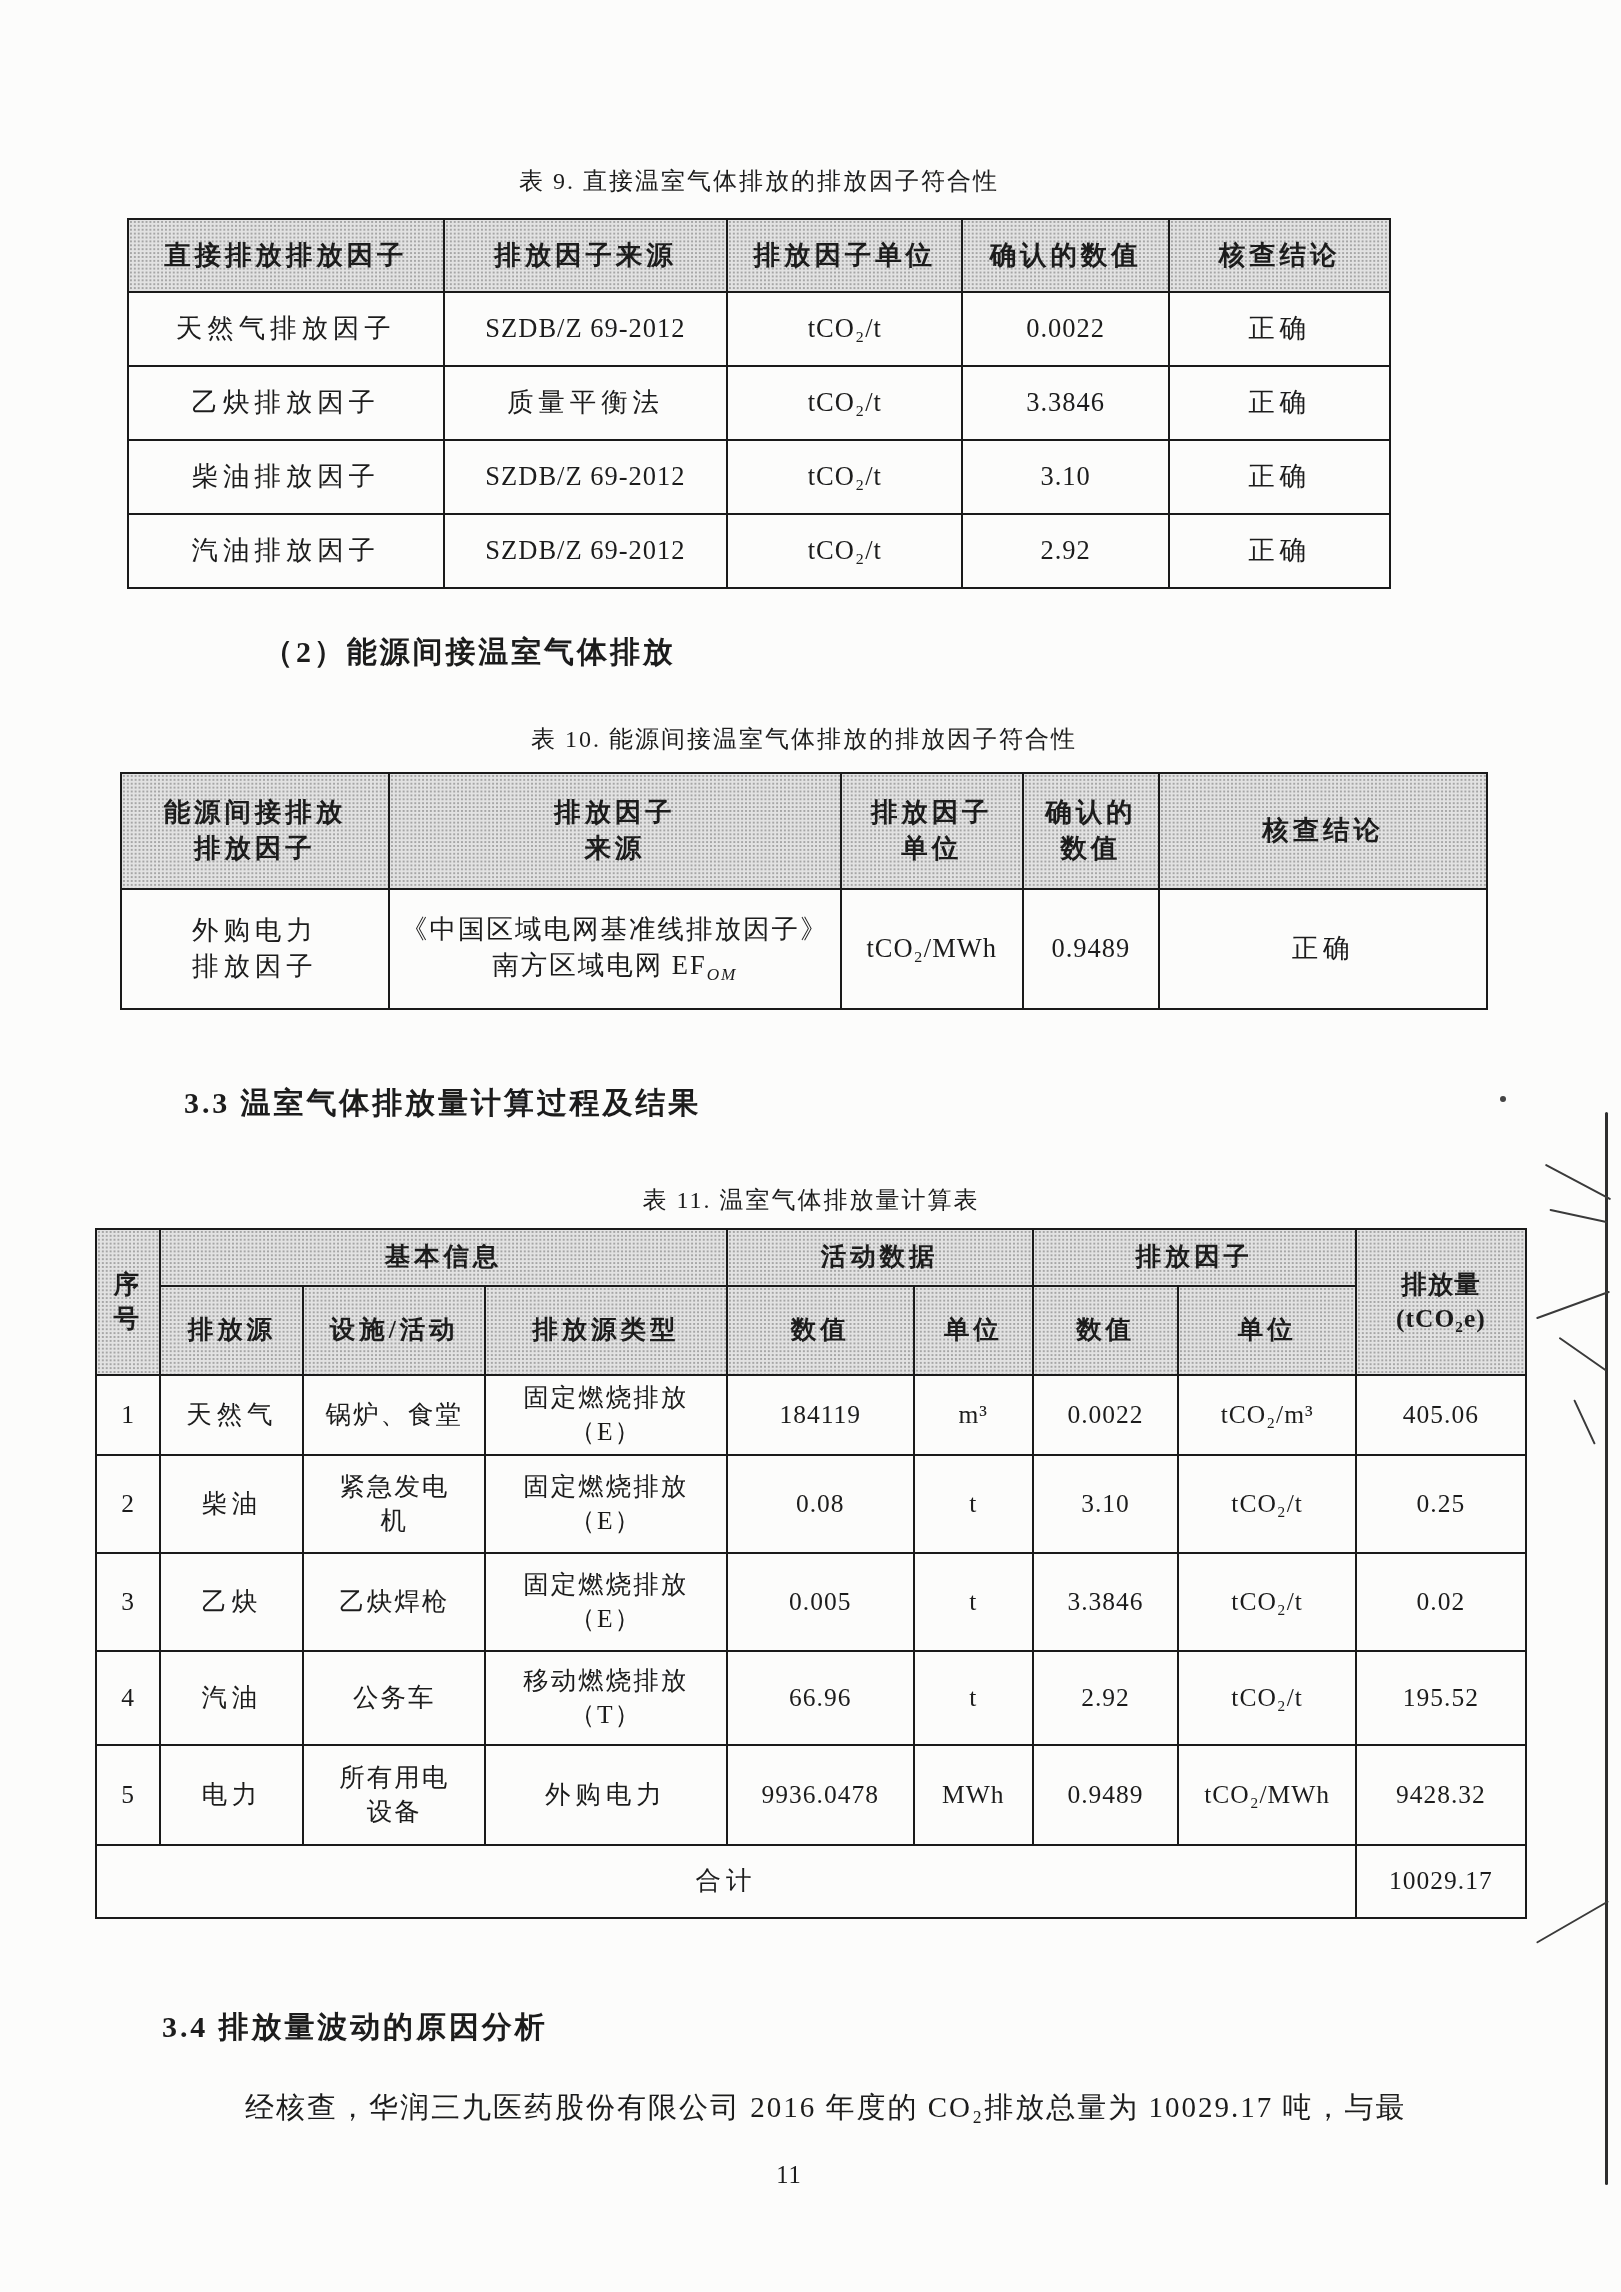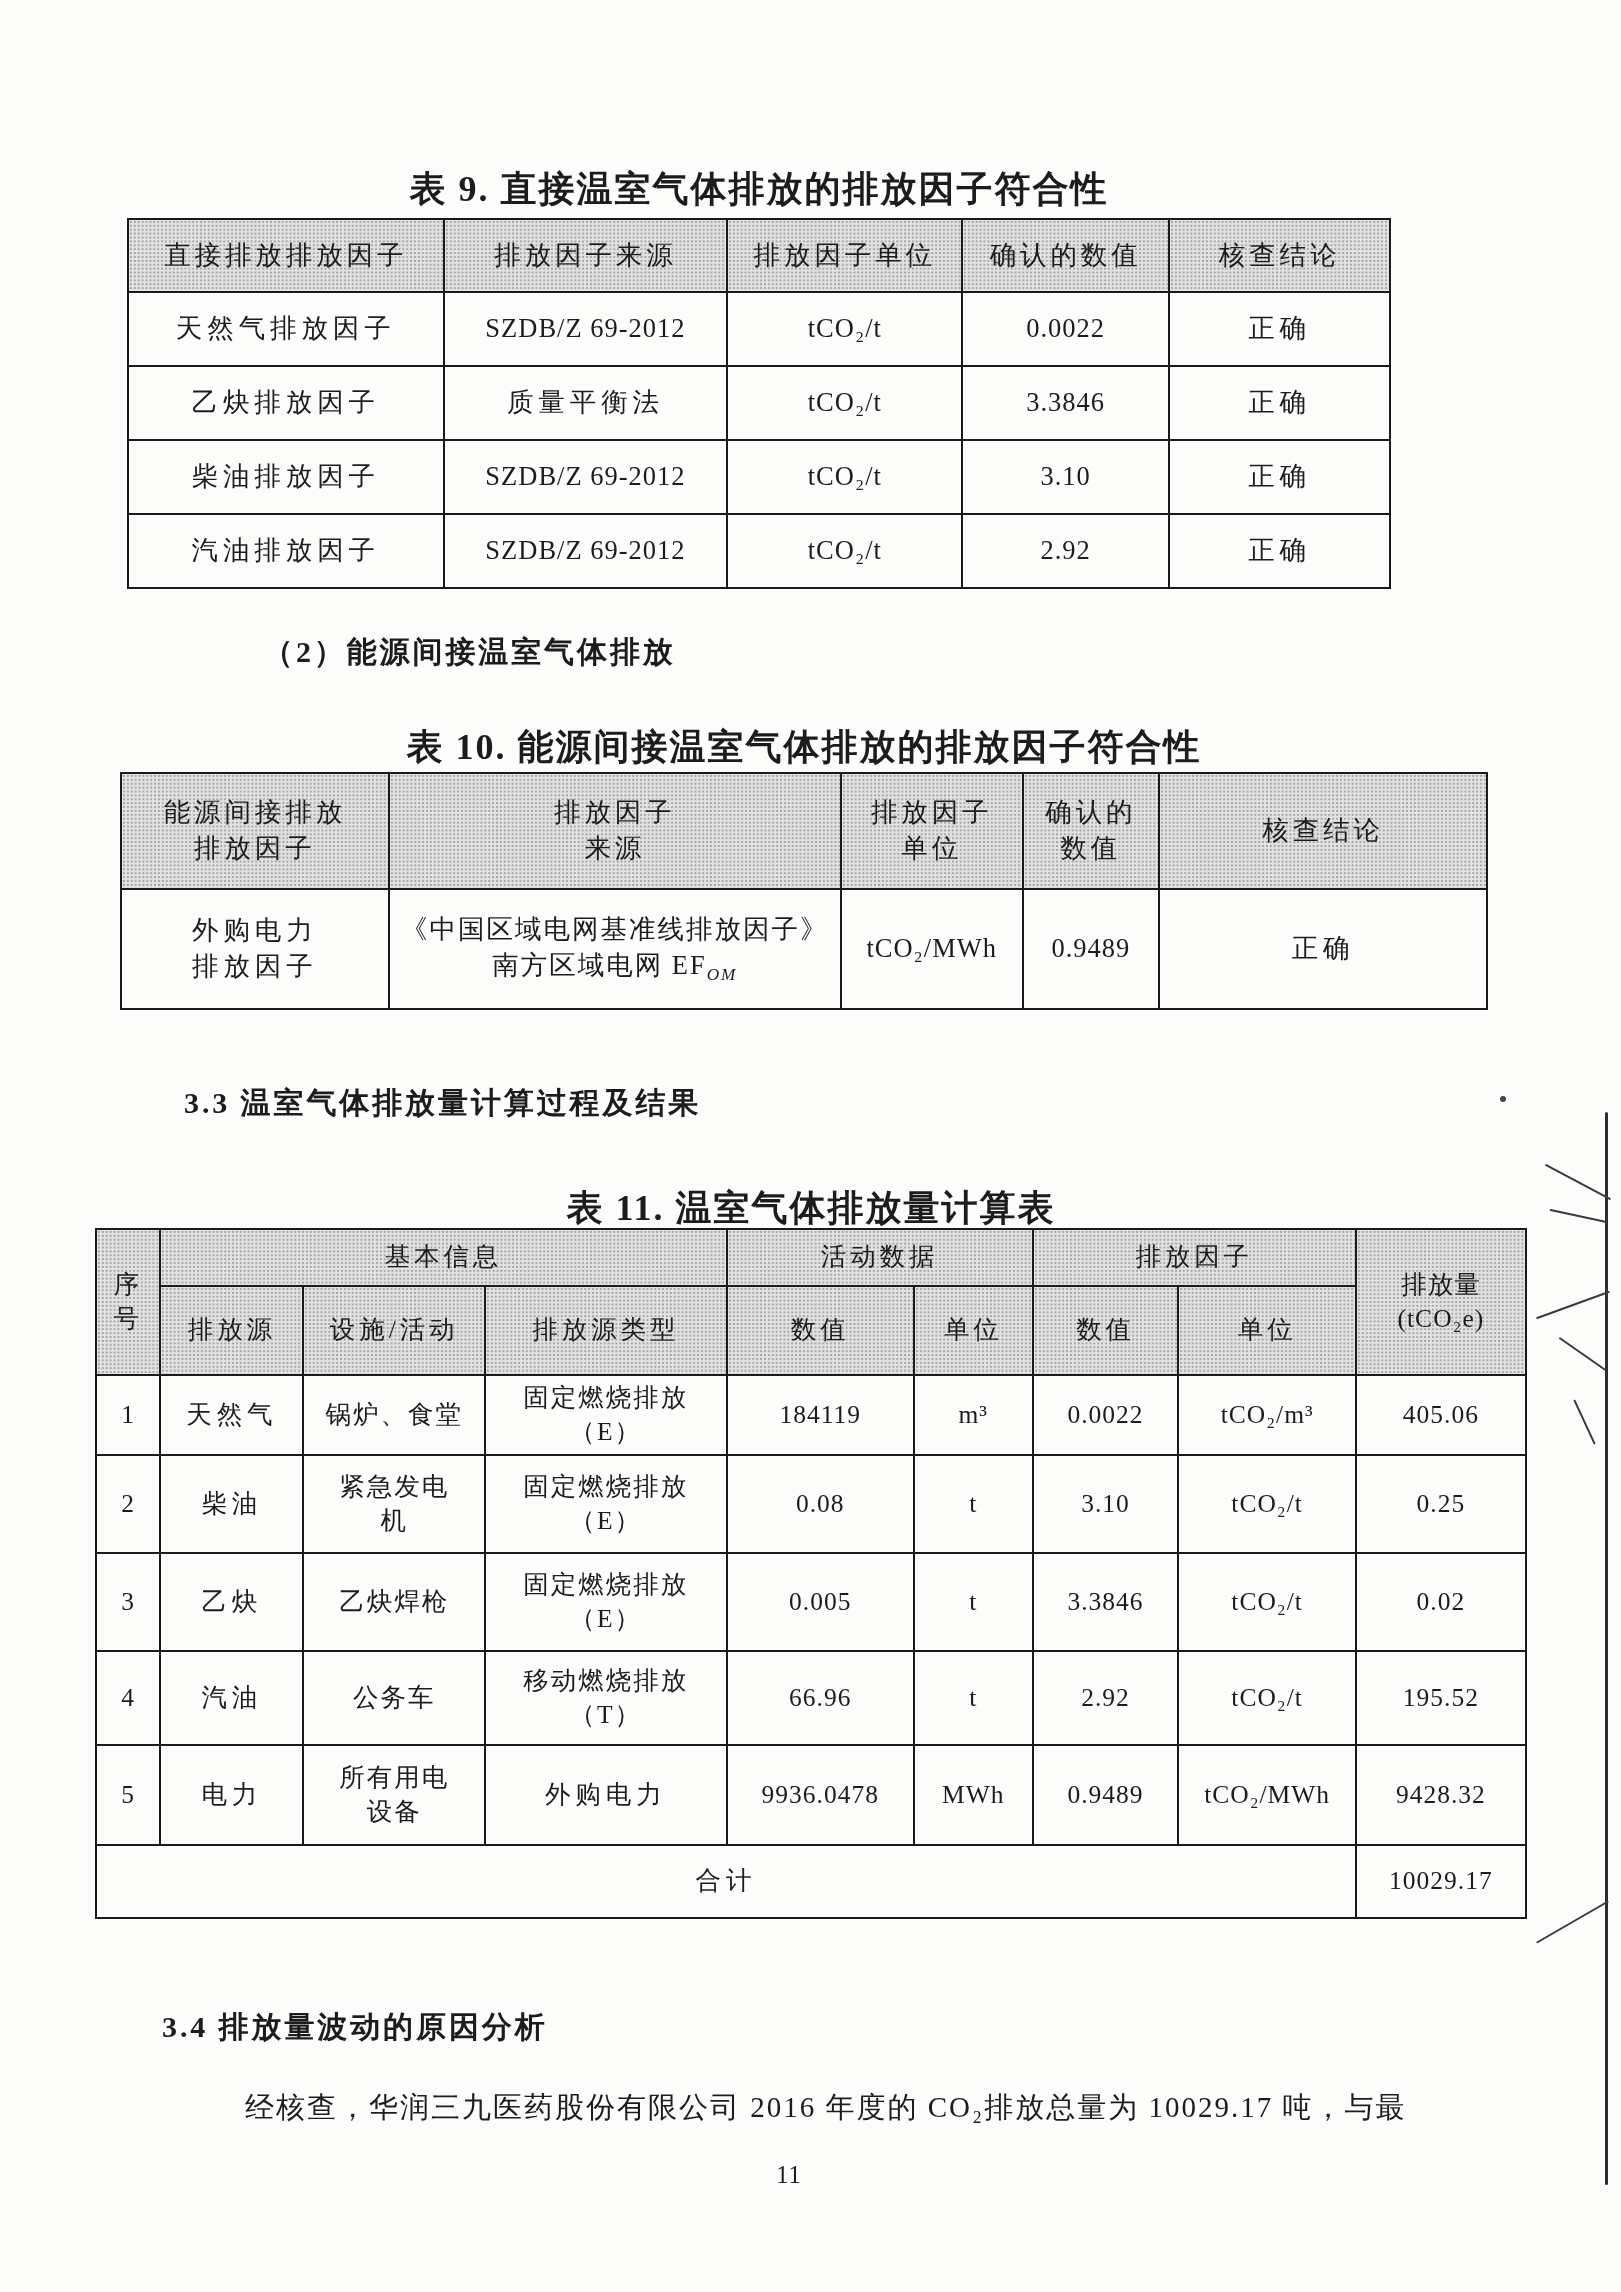--- a/index.html
+++ b/index.html
@@ -7,40 +7,40 @@
     position:relative;
     width:1621px;height:2293px;
     margin:0 auto;
     background:#fcfcfb;
     font-family:"Liberation Serif","DejaVu Serif",serif;
     color:#1c1c1c;
     overflow:hidden;
   }
   .abs{position:absolute;}
   .tbl-title{
-    font-size:36px;font-weight:bold;text-align:center;letter-spacing:2px;
+    font-size:24px;font-weight:normal;text-align:center;letter-spacing:2px;
   }
   .sec-head{
     font-size:30px;font-weight:bold;letter-spacing:2.9px;
   }
   table{
     border-collapse:collapse;table-layout:fixed;
     font-size:26.5px;
   }
   table, th, td{border:2px solid #1a1a1a;}
   table{border-width:2.9px;}
   th,td{
     text-align:center;vertical-align:middle;
     padding:2px 3.9px;
     line-height:1.35;
     white-space:pre-line;
     overflow:hidden;
   }
   th{
-    font-weight:normal;
+    font-weight:bold;
     background-color:#e2e2e2;
     background-image:radial-gradient(circle,#a6a6a6 0.9px,rgba(0,0,0,0) 1px);
     background-size:3.9px 3.9px;
     letter-spacing:3.9px;
   }
   td.cn{letter-spacing:4.9px;}
   td.num{letter-spacing:1px;}
   sub{font-size:0.65em;font-style:italic;}
   .para{
     font-size:29px;letter-spacing:2px;line-height:1.5;

